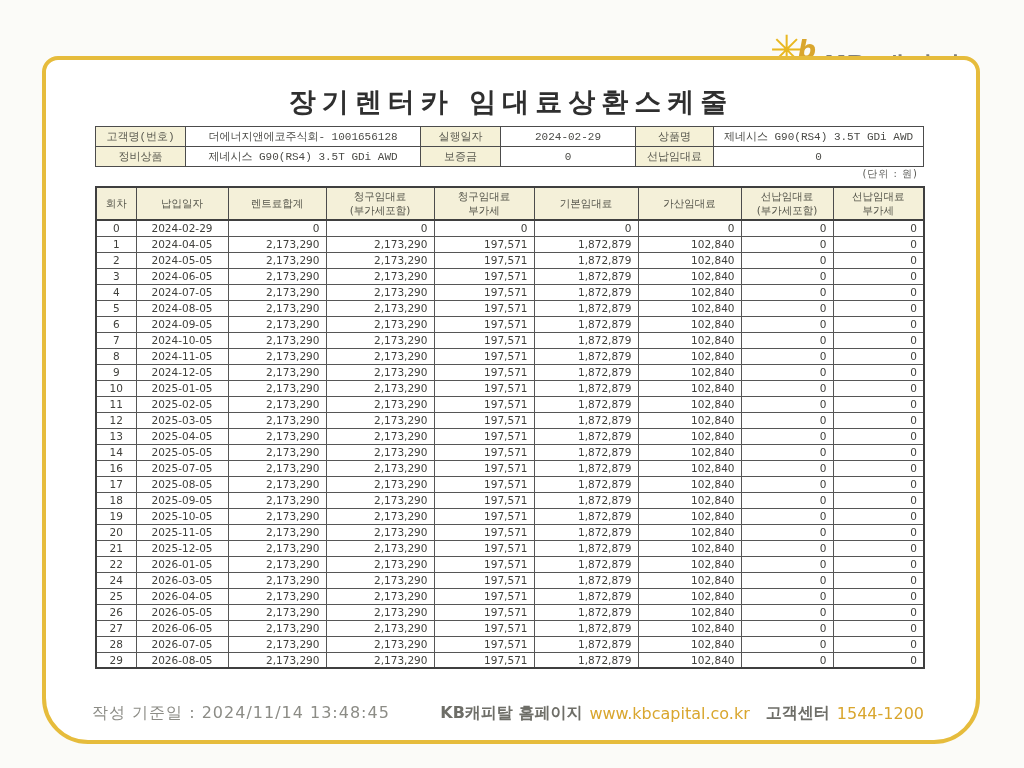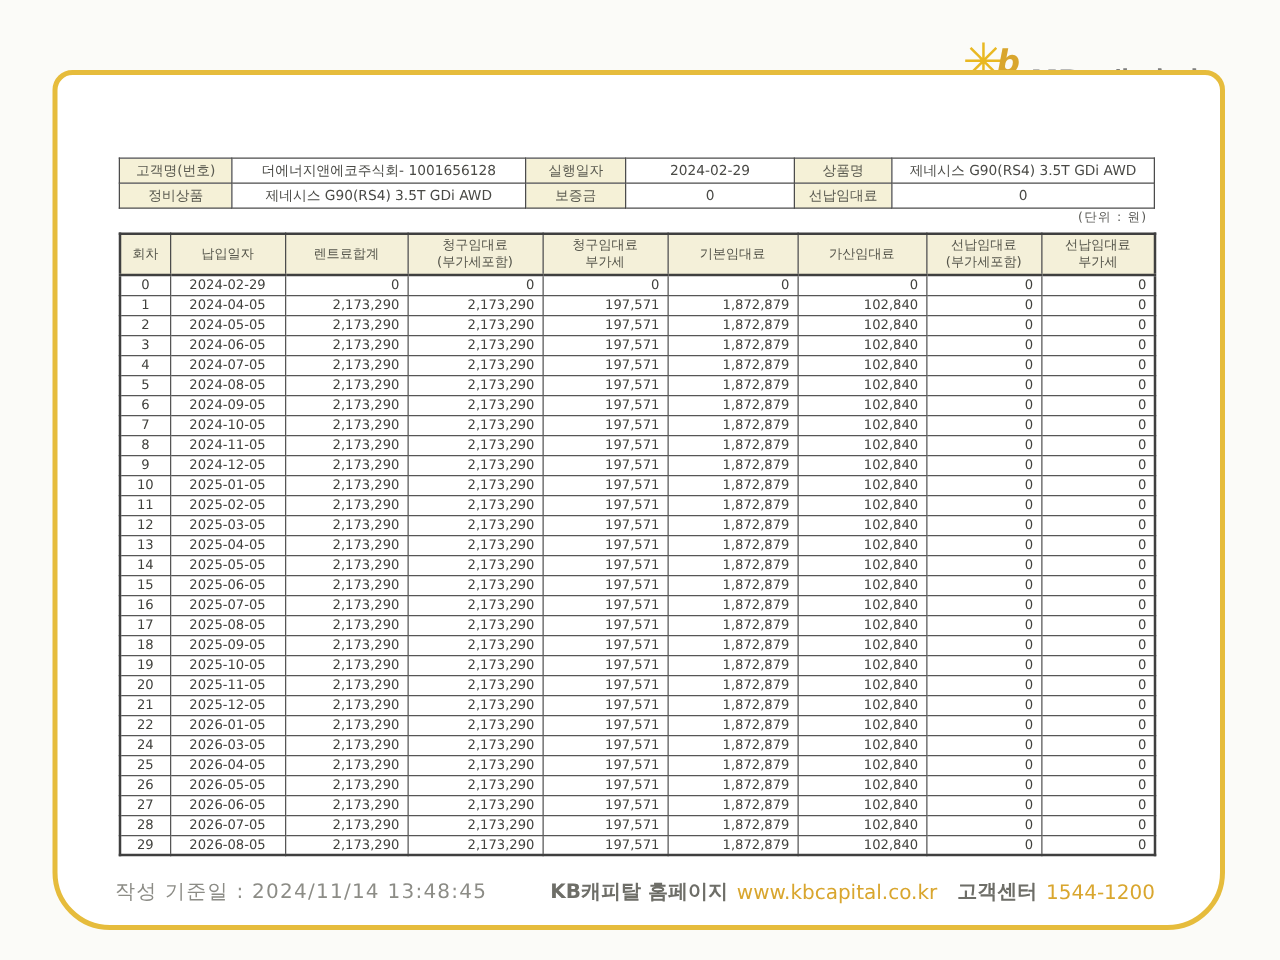--- a/index.html
+++ b/index.html
@@ -25,20 +25,21 @@
   .title {
     position:absolute; top:24px; left:0; width:100%;
     text-align:center; font-size:27px; font-weight:800;
     letter-spacing:6px; color:#2f2f2f;
   }
   
   table { border-collapse:collapse; table-layout:fixed; }
   .info-table {
     position:absolute; left:49px; top:66px; width:828px;
     font-size:11px;
+    font-family:Liberation Mono, monospace;
   }
   .info-table td {
     border:1px solid #4c4c4c; height:20px; text-align:center;
     overflow:hidden; white-space:nowrap; color:#4a4a46;
   }
   .info-table td.label { background:#f5f1d7; color:#5a5a50; }
   
   .unit-note {
     position:absolute; top:107px; right:58px;
     font-size:10px; color:#5a5a56; letter-spacing:1px;
@@ -75,20 +76,21 @@
 <body>
 
 <div class="logo">
   <span class="star">✳</span>
   <span class="star-b">b</span>
   <span class="brand">KB 캐피탈</span>
 </div>
 
 <div class="card">
 
+  <div class="title">장기렌터카 임대료상환스케줄</div>
 
   <table class="info-table">
     <colgroup>
       <col style="width:90px">
         <col style="width:235px">
       <col style="width:80px">
         <col style="width:135px">
       <col style="width:78px">
         <col style="width:210px">
     </colgroup>
@@ -303,31 +305,20 @@
           <td class="center">2025-05-05</td>
           <td class="num">2,173,290</td>
           <td class="num">2,173,290</td>
           <td class="num">197,571</td>
           <td class="num">1,872,879</td>
           <td class="num">102,840</td>
           <td class="num">0</td>
           <td class="num">0</td>
         </tr>
         <tr>
-          <td class="center">15</td>
-          <td class="center">2025-06-05</td>
-          <td class="num">2,173,290</td>
-          <td class="num">2,173,290</td>
-          <td class="num">197,571</td>
-          <td class="num">1,872,879</td>
-          <td class="num">102,840</td>
-          <td class="num">0</td>
-          <td class="num">0</td>
-        </tr>
-        <tr>
           <td class="center">16</td>
           <td class="center">2025-07-05</td>
           <td class="num">2,173,290</td>
           <td class="num">2,173,290</td>
           <td class="num">197,571</td>
           <td class="num">1,872,879</td>
           <td class="num">102,840</td>
           <td class="num">0</td>
           <td class="num">0</td>
         </tr>

